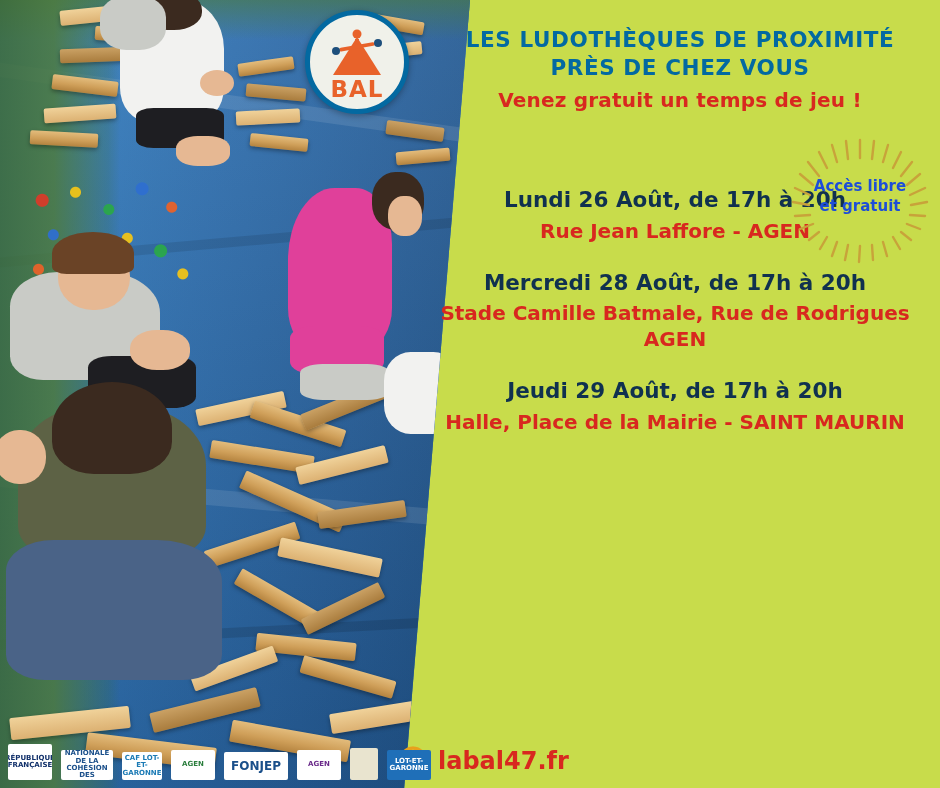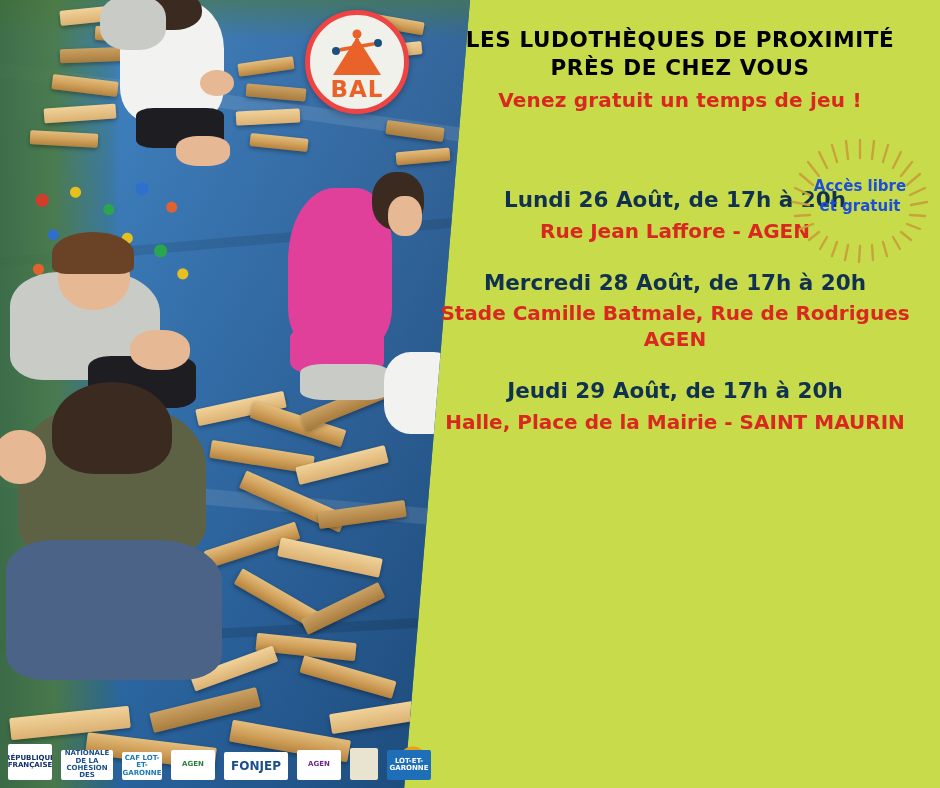--- a/index.html
+++ b/index.html
@@ -109,21 +109,21 @@
 
   
   .logo {
     position: absolute;
     left: 305px;
     top: 10px;
     width: 104px;
     height: 104px;
     border-radius: 50%;
     background: #f0f1ea;
-    border: 5px solid #ef4444;
+    border: 5px solid #0369a1;
     box-shadow: 0 2px 6px rgba(0,0,0,0.3);
     z-index: 6;
     display: flex;
     flex-direction: column;
     align-items: center;
     justify-content: flex-end;
     padding-bottom: 8px;
     box-sizing: border-box;
   }
   .logo-mark {
@@ -151,21 +151,21 @@
     width: 540px;
     height: 788px;
     z-index: 4;
   }
   .headline {
     position: absolute;
     left: 40px;
     top: 26px;
     width: 480px;
     text-align: center;
-    color: #000000;
+    color: #0369a1;
     font-weight: bold;
     font-size: 21.5px;
     line-height: 1.28;
     letter-spacing: 0.6px;
   }
   .subheadline {
     position: absolute;
     left: 40px;
     top: 88px;
     width: 480px;
@@ -452,20 +452,21 @@
   <div class="bottom">
 
     <div class="website">
       <svg width="30" height="30" viewBox="0 0 30 30">
         <circle cx="15" cy="15" r="13" fill="none" stroke="#e8a11c" stroke-width="3"></circle>
         <ellipse cx="15" cy="15" rx="6" ry="13" fill="none" stroke="#e8a11c" stroke-width="2.4"></ellipse>
         <line x1="2" y1="15" x2="28" y2="15" stroke="#e8a11c" stroke-width="2.4"></line>
         <line x1="4.5" y1="8" x2="25.5" y2="8" stroke="#e8a11c" stroke-width="2"></line>
         <line x1="4.5" y1="22" x2="25.5" y2="22" stroke="#e8a11c" stroke-width="2"></line>
       </svg>
+      <span class="label">labal47.fr</span>
     </div>
 
 
     <div class="sponsors">
       <div class="sp sp-rf">RÉPUBLIQUE FRANÇAISE</div>
       <div class="sp sp-ars">AGENCE NATIONALE DE LA COHÉSION DES TERRITOIRES</div>
       <div class="sp sp-caf">CAF LOT-ET-GARONNE</div>
       <div class="sp sp-agen">AGEN</div>
       <div class="sp sp-fonjep">FONJEP</div>
       <div class="sp sp-agen2">AGEN</div>

